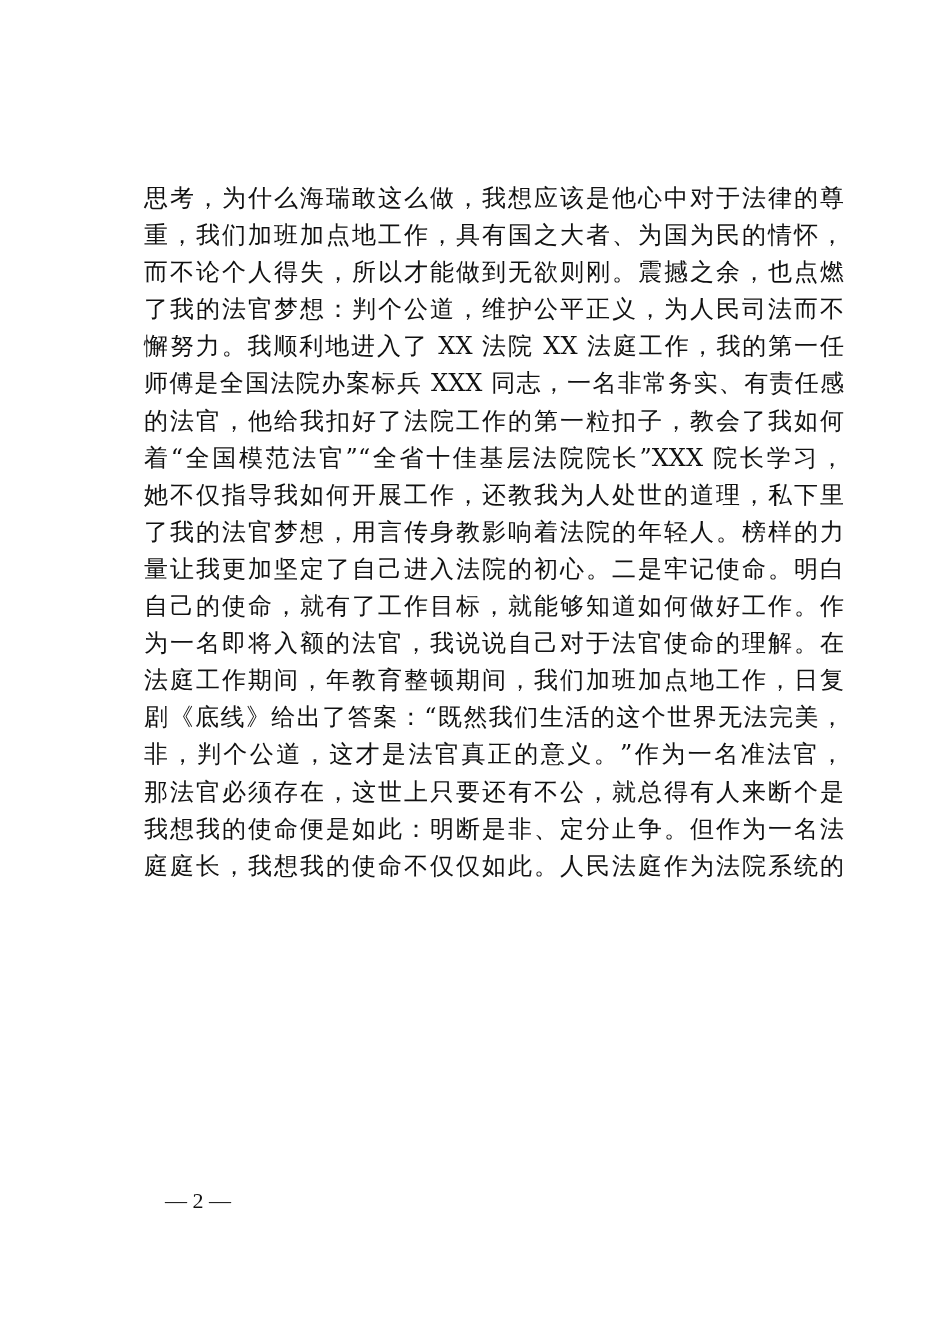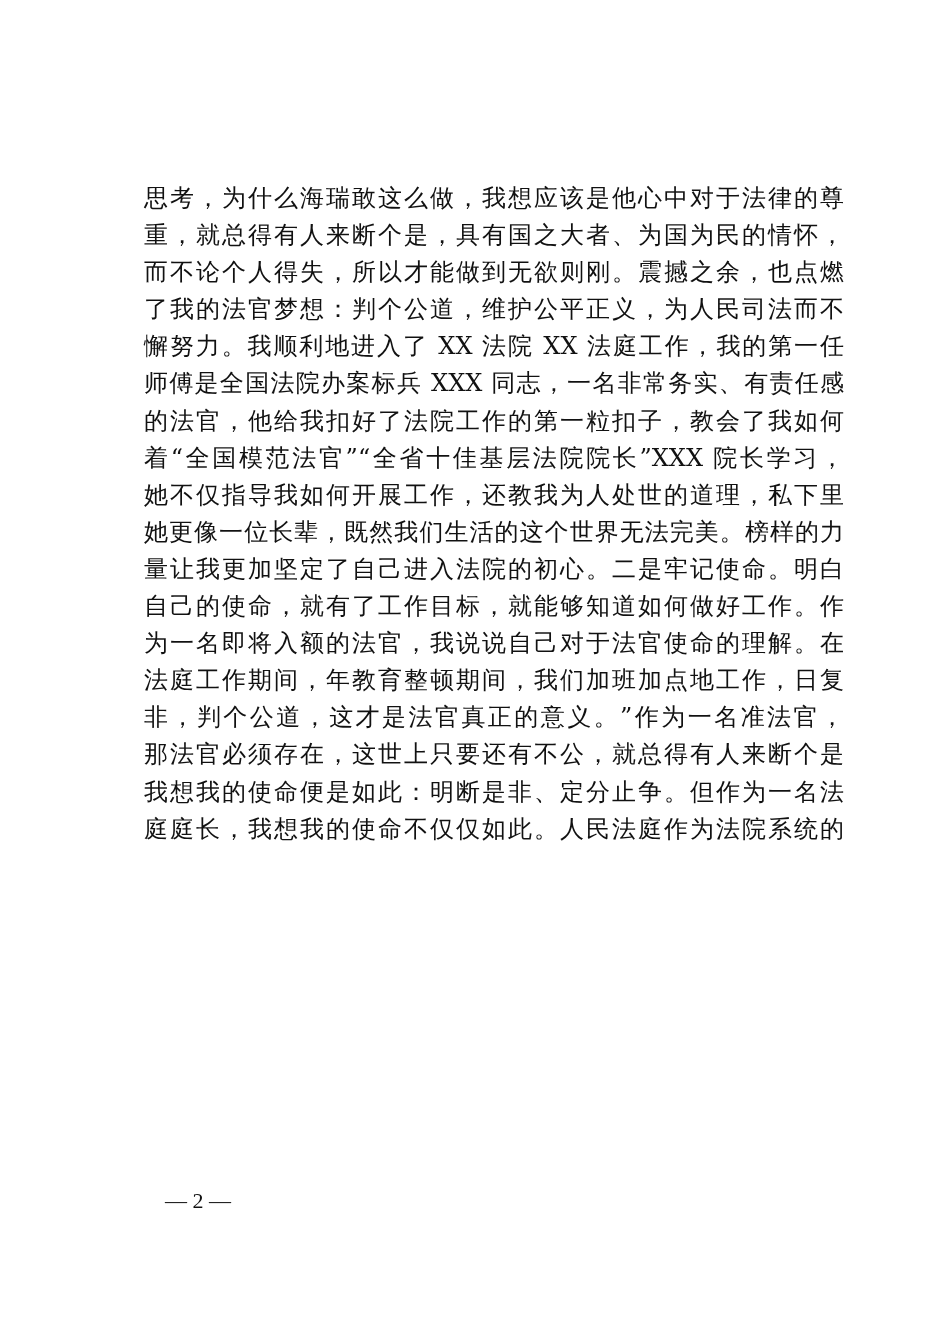--- a/index.html
+++ b/index.html
@@ -32,32 +32,33 @@
     color: #111;
     white-space: nowrap;
   }
 </style>
 </head>
 <body>
 
 <div class="page">
   <div class="body-text">
     <div class="line">思考，为什么海瑞敢这么做，我想应该是他心中对于法律的尊</div>
-    <div class="line">重，就总得有人来断个是，具有国之大者、为国为民的情怀，</div>
+    <div class="line">重，我们加班加点地工作，具有国之大者、为国为民的情怀，</div>
     <div class="line">而不论个人得失，所以才能做到无欲则刚。震撼之余，也点燃</div>
     <div class="line">了我的法官梦想：判个公道，维护公平正义，为人民司法而不</div>
     <div class="line">懈努力。我顺利地进入了 XX 法院 XX 法庭工作，我的第一任</div>
     <div class="line">师傅是全国法院办案标兵 XXX 同志，一名非常务实、有责任感</div>
     <div class="line">的法官，他给我扣好了法院工作的第一粒扣子，教会了我如何</div>
     <div class="line">着“全国模范法官”“全省十佳基层法院院长”XXX 院长学习，</div>
     <div class="line">她不仅指导我如何开展工作，还教我为人处世的道理，私下里</div>
-    <div class="line">她更像一位长辈，既然我们生活的这个世界无法完美。榜样的力</div>
+    <div class="line">了我的法官梦想，用言传身教影响着法院的年轻人。榜样的力</div>
     <div class="line">量让我更加坚定了自己进入法院的初心。二是牢记使命。明白</div>
     <div class="line">自己的使命，就有了工作目标，就能够知道如何做好工作。作</div>
     <div class="line">为一名即将入额的法官，我说说自己对于法官使命的理解。在</div>
     <div class="line">法庭工作期间，年教育整顿期间，我们加班加点地工作，日复</div>
+    <div class="line">剧《底线》给出了答案：“既然我们生活的这个世界无法完美，</div>
     <div class="line">非，判个公道，这才是法官真正的意义。”作为一名准法官，</div>
     <div class="line">那法官必须存在，这世上只要还有不公，就总得有人来断个是</div>
     <div class="line">我想我的使命便是如此：明断是非、定分止争。但作为一名法</div>
     <div class="line last">庭庭长，我想我的使命不仅仅如此。人民法庭作为法院系统的</div>
   </div>
   <div class="page-number">— 2 —</div>
 </div>
 
 </body></html>

